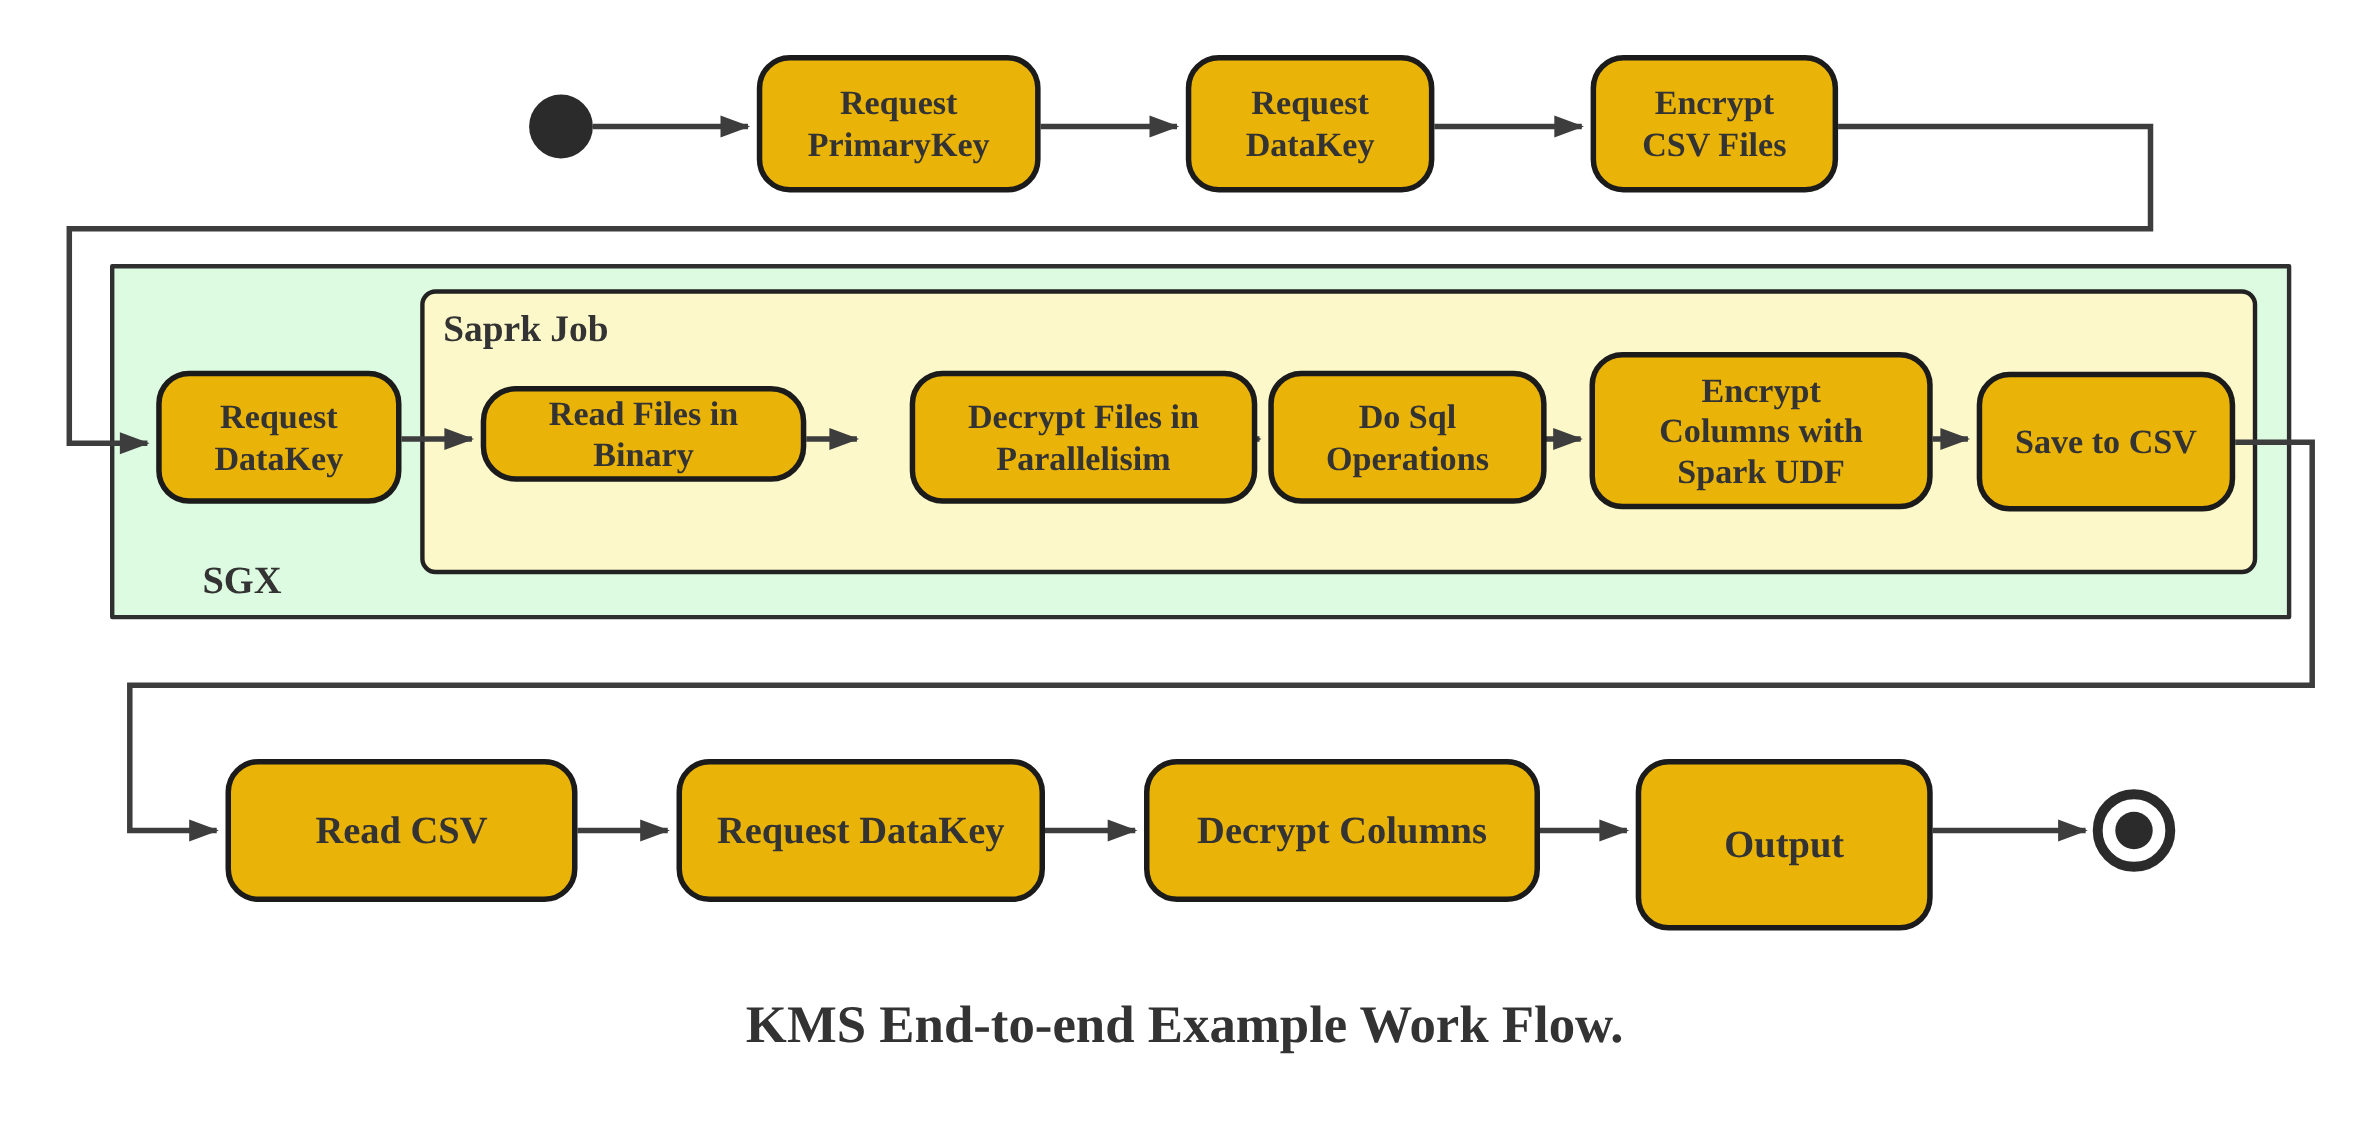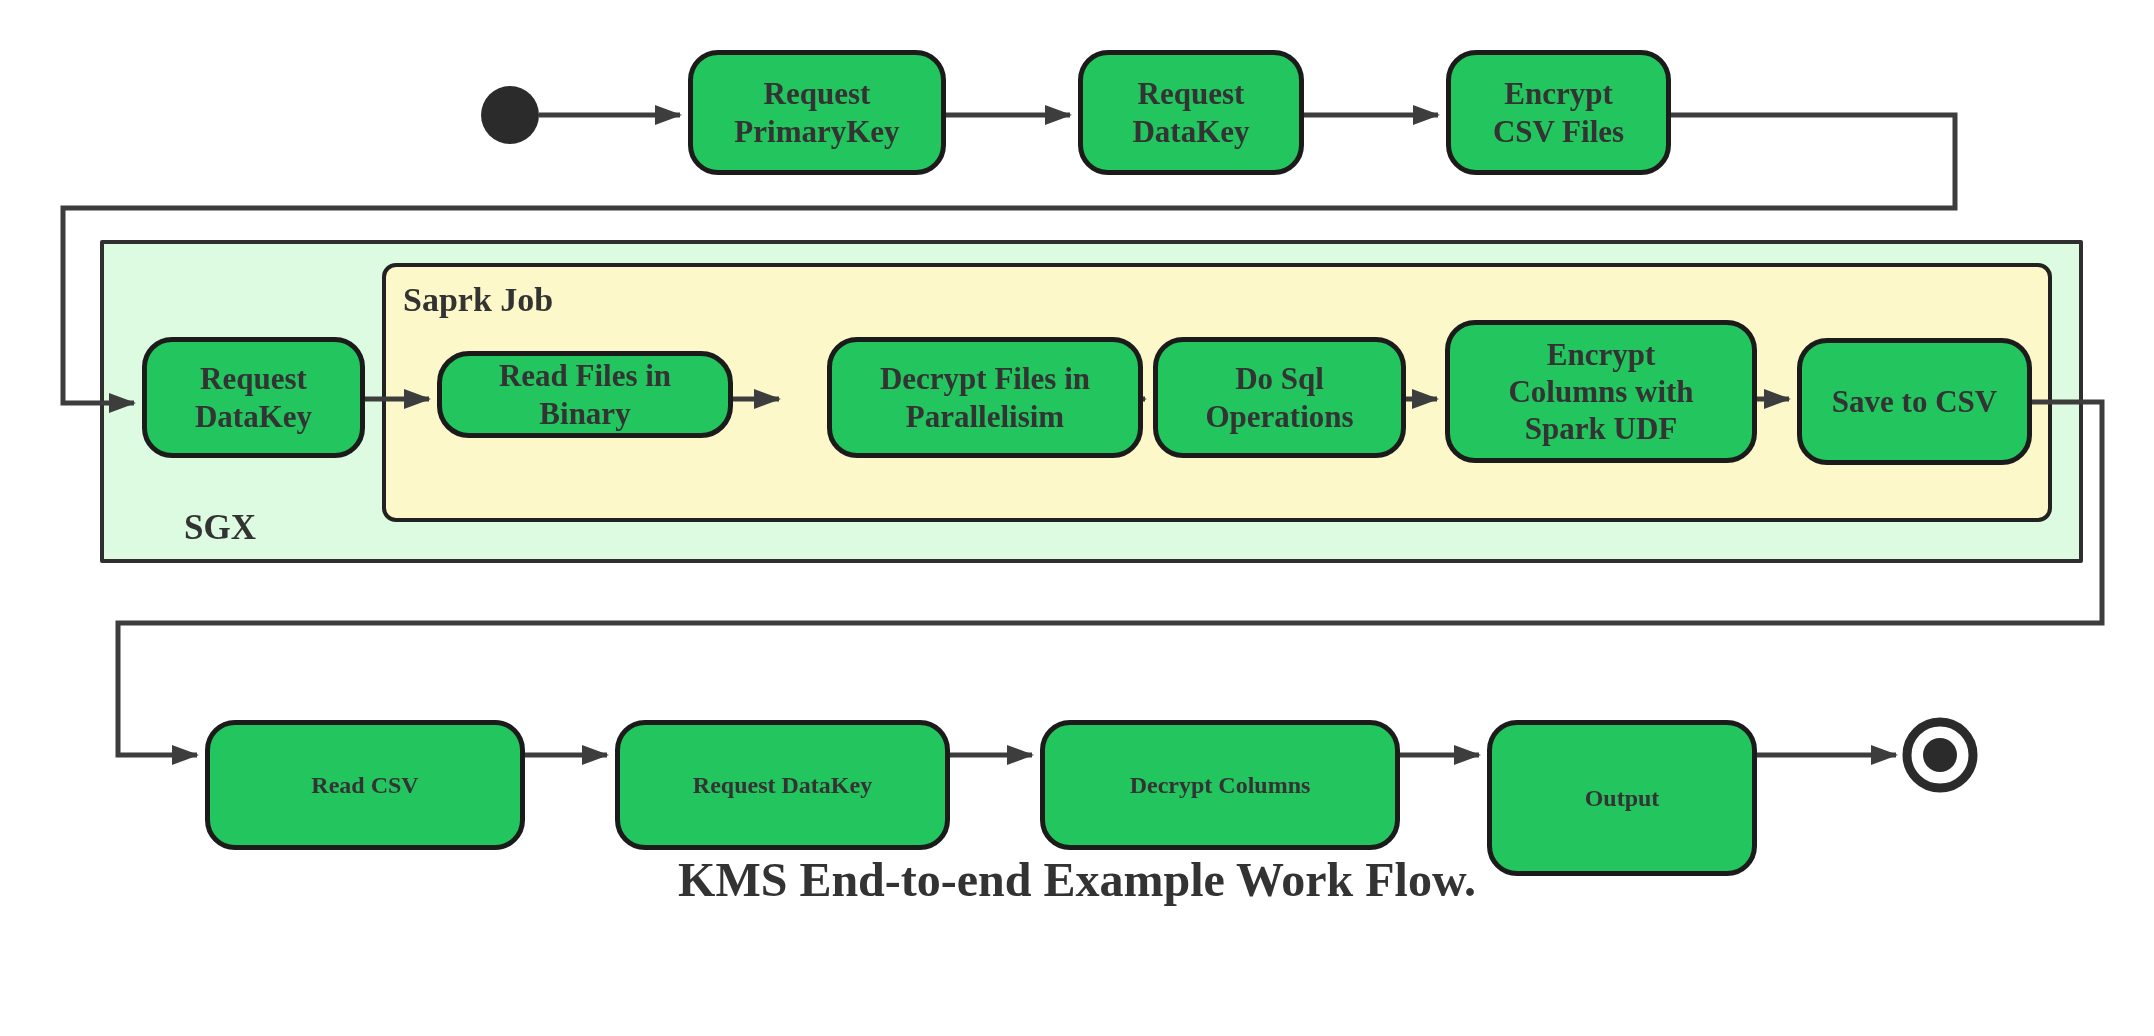--- a/index.html
+++ b/index.html
@@ -42,54 +42,54 @@
   .label-sgx   { left: 158px; top: 508px; font-size: 35px; margin-left: 26px; }
   svg.wires {
     position: absolute;
     left: 0; top: 0;
     z-index: 3;
     pointer-events: none;
   }
   .node {
     position: absolute;
     box-sizing: border-box;
-    background: #22c55e;
+    background: #eab308;
     border: 5px solid #1b1b1b;
     border-radius: 30px;
     display: flex;
     align-items: center;
     justify-content: center;
     text-align: center;
     white-space: pre-line;
     font-weight: bold;
     color: #333333;
     font-size: 31px;
     line-height: 1.2;
     z-index: 4;
   }
-  .node.big-text { font-size: 24px; margin-top: 30px; }
+  .node.big-text { font-size: 35px; }
   
   .n-request-primarykey { left:  688px; top:  50px; width: 258px; height: 125px; }
   .n-request-datakey-top{ left: 1078px; top:  50px; width: 226px; height: 125px; }
   .n-encrypt-csv-files  { left: 1446px; top:  50px; width: 225px; height: 125px; }
   
   .n-request-datakey-sgx{ left:  142px; top: 337px; width: 223px; height: 121px; }
   .n-read-files-binary  { left:  437px; top: 351px; width: 296px; height: 87px; border-radius: 32px; }
   .n-decrypt-files      { left:  787px; top: 337px; width: 316px; height: 121px; margin-left: 40px; }
   .n-do-sql-operations  { left: 1153px; top: 337px; width: 253px; height: 121px; }
   .n-encrypt-columns    { left: 1445px; top: 320px; width: 312px; height: 143px; }
   .n-save-to-csv        { left: 1797px; top: 338px; width: 235px; height: 127px; }
   
   .n-read-csv           { left:  205px; top: 690px; width: 320px; height: 130px; }
   .n-request-datakey-bot{ left:  615px; top: 690px; width: 335px; height: 130px; }
   .n-decrypt-columns    { left: 1040px; top: 690px; width: 360px; height: 130px; }
   .n-output             { left: 1487px; top: 690px; width: 270px; height: 156px; }
   .diagram-title {
     position: absolute;
-    left: 0; top: 852px;
+    left: 0; top: 904px;
     width: 2154px;
     text-align: center;
     font-weight: bold;
     font-size: 48px;
     color: #333333;
     z-index: 2;
   }
 </style>
 </head>
 <body>

